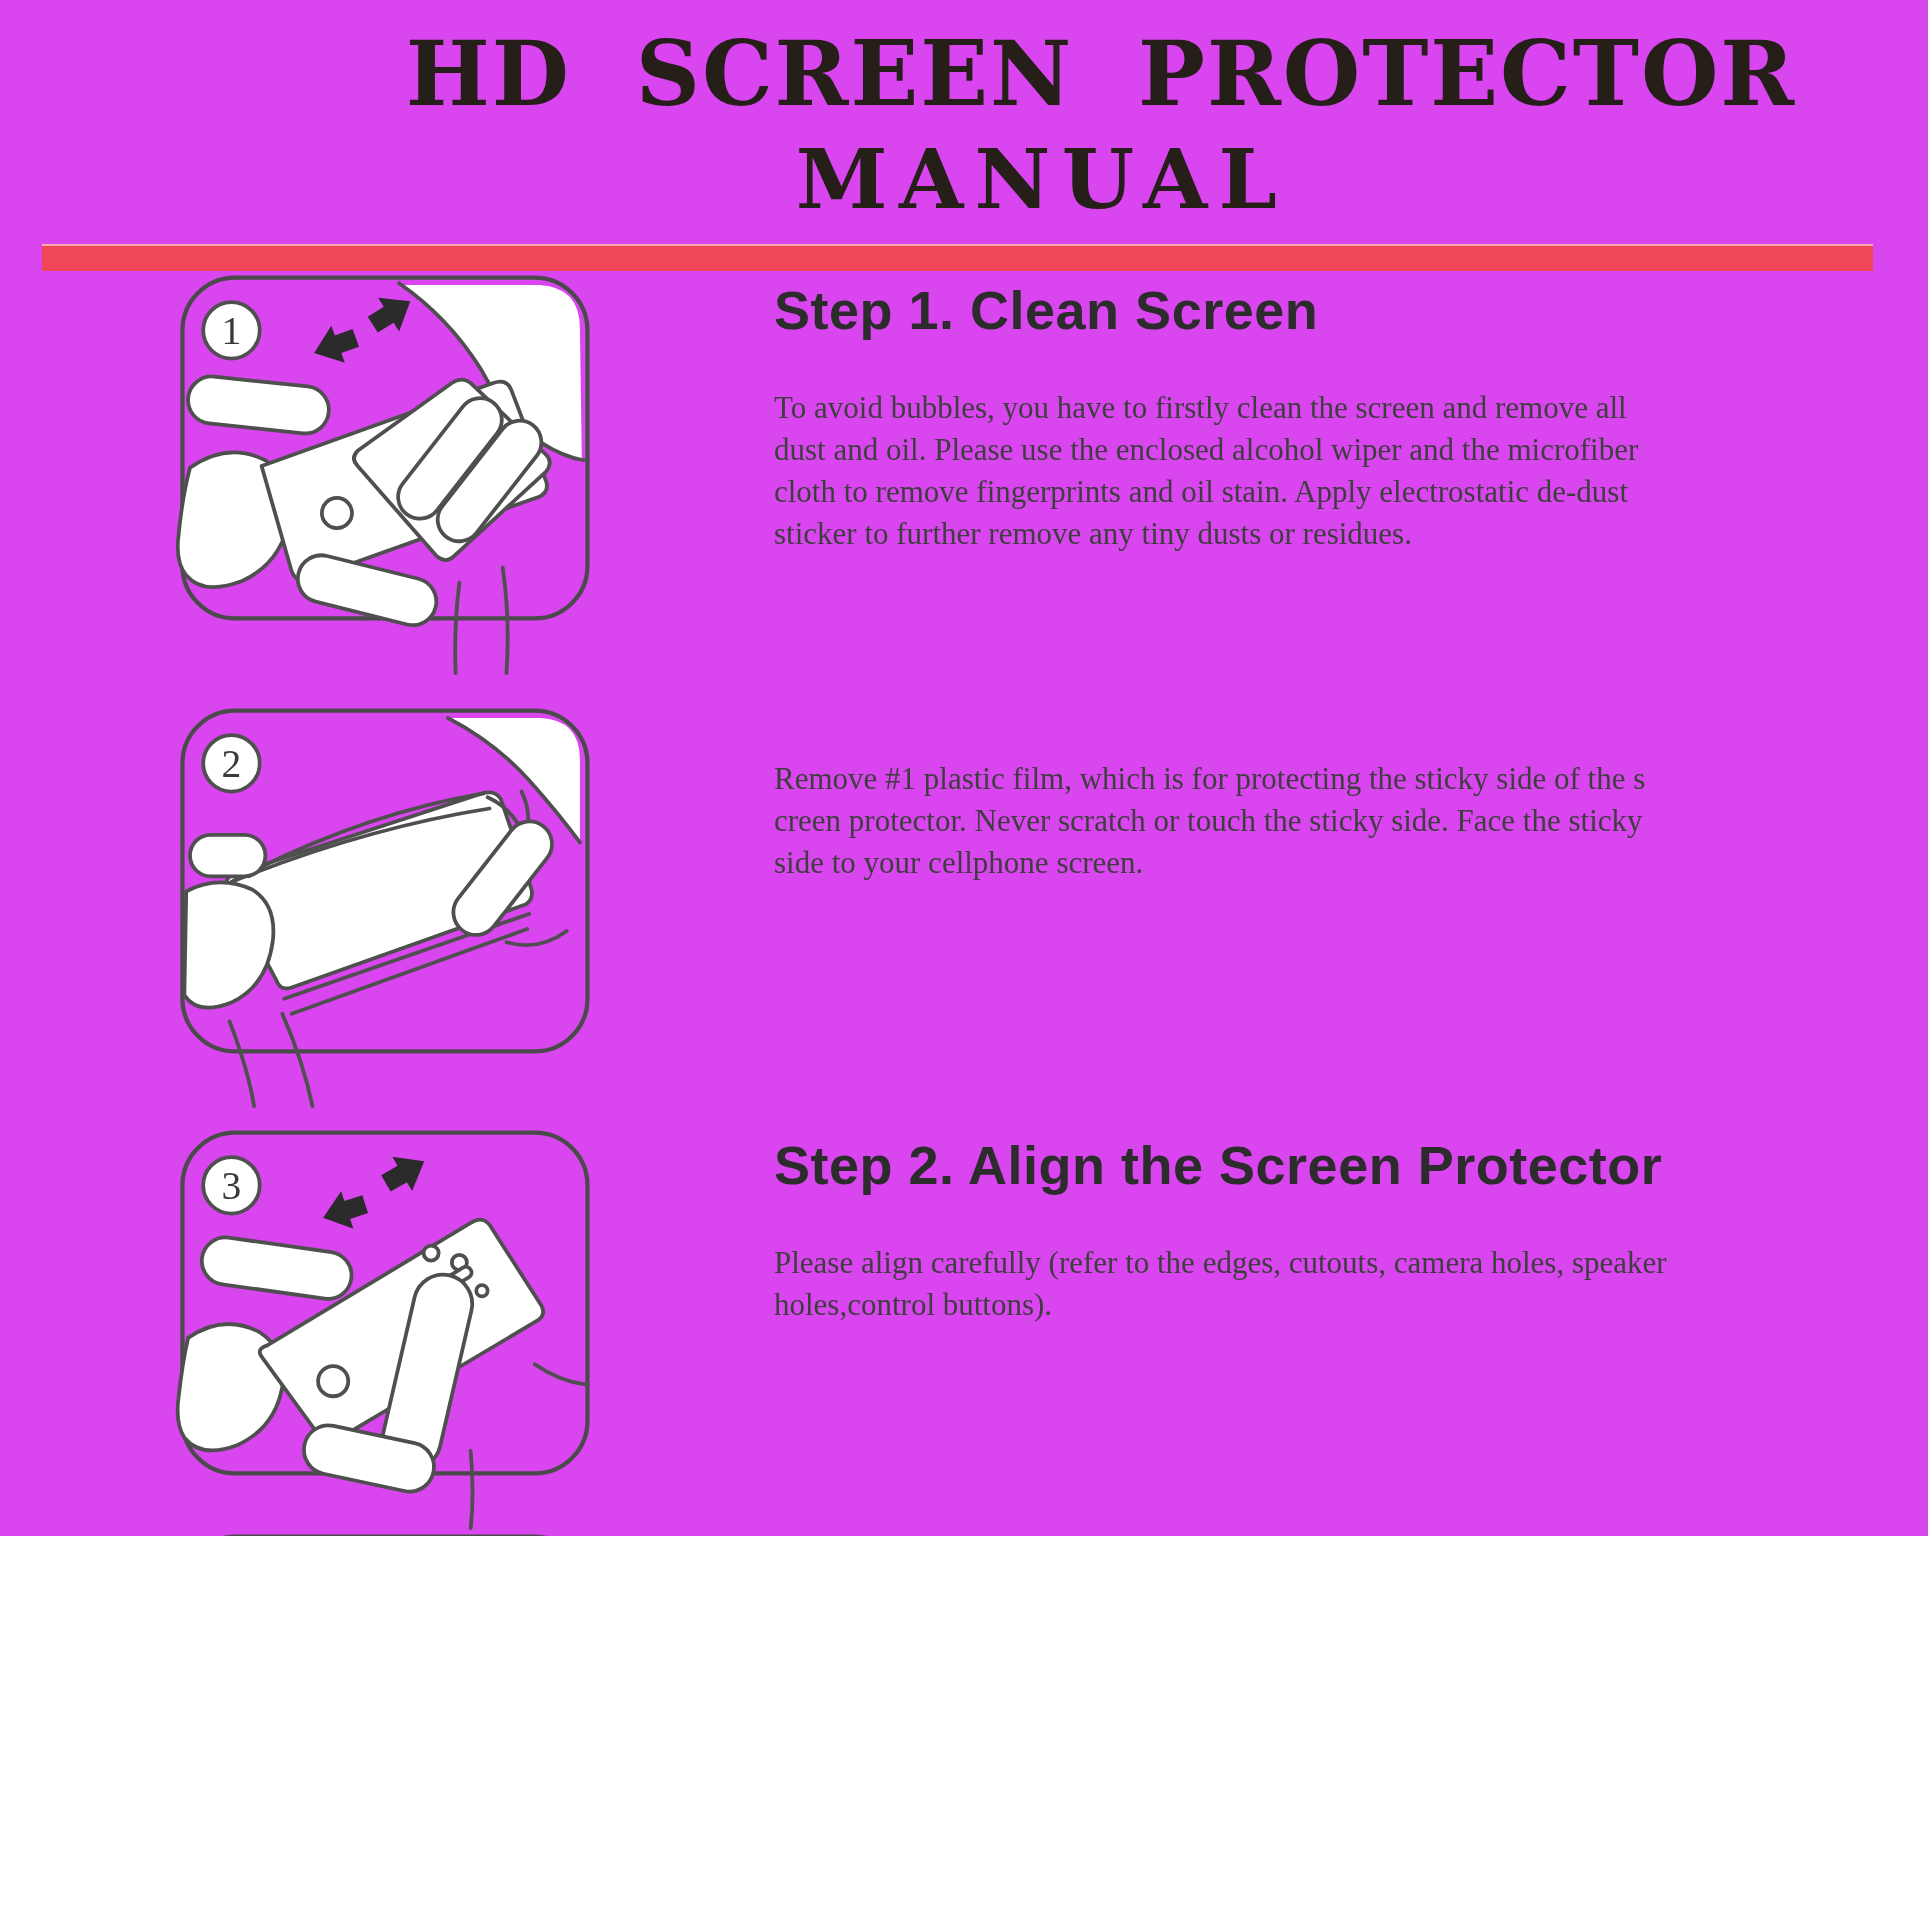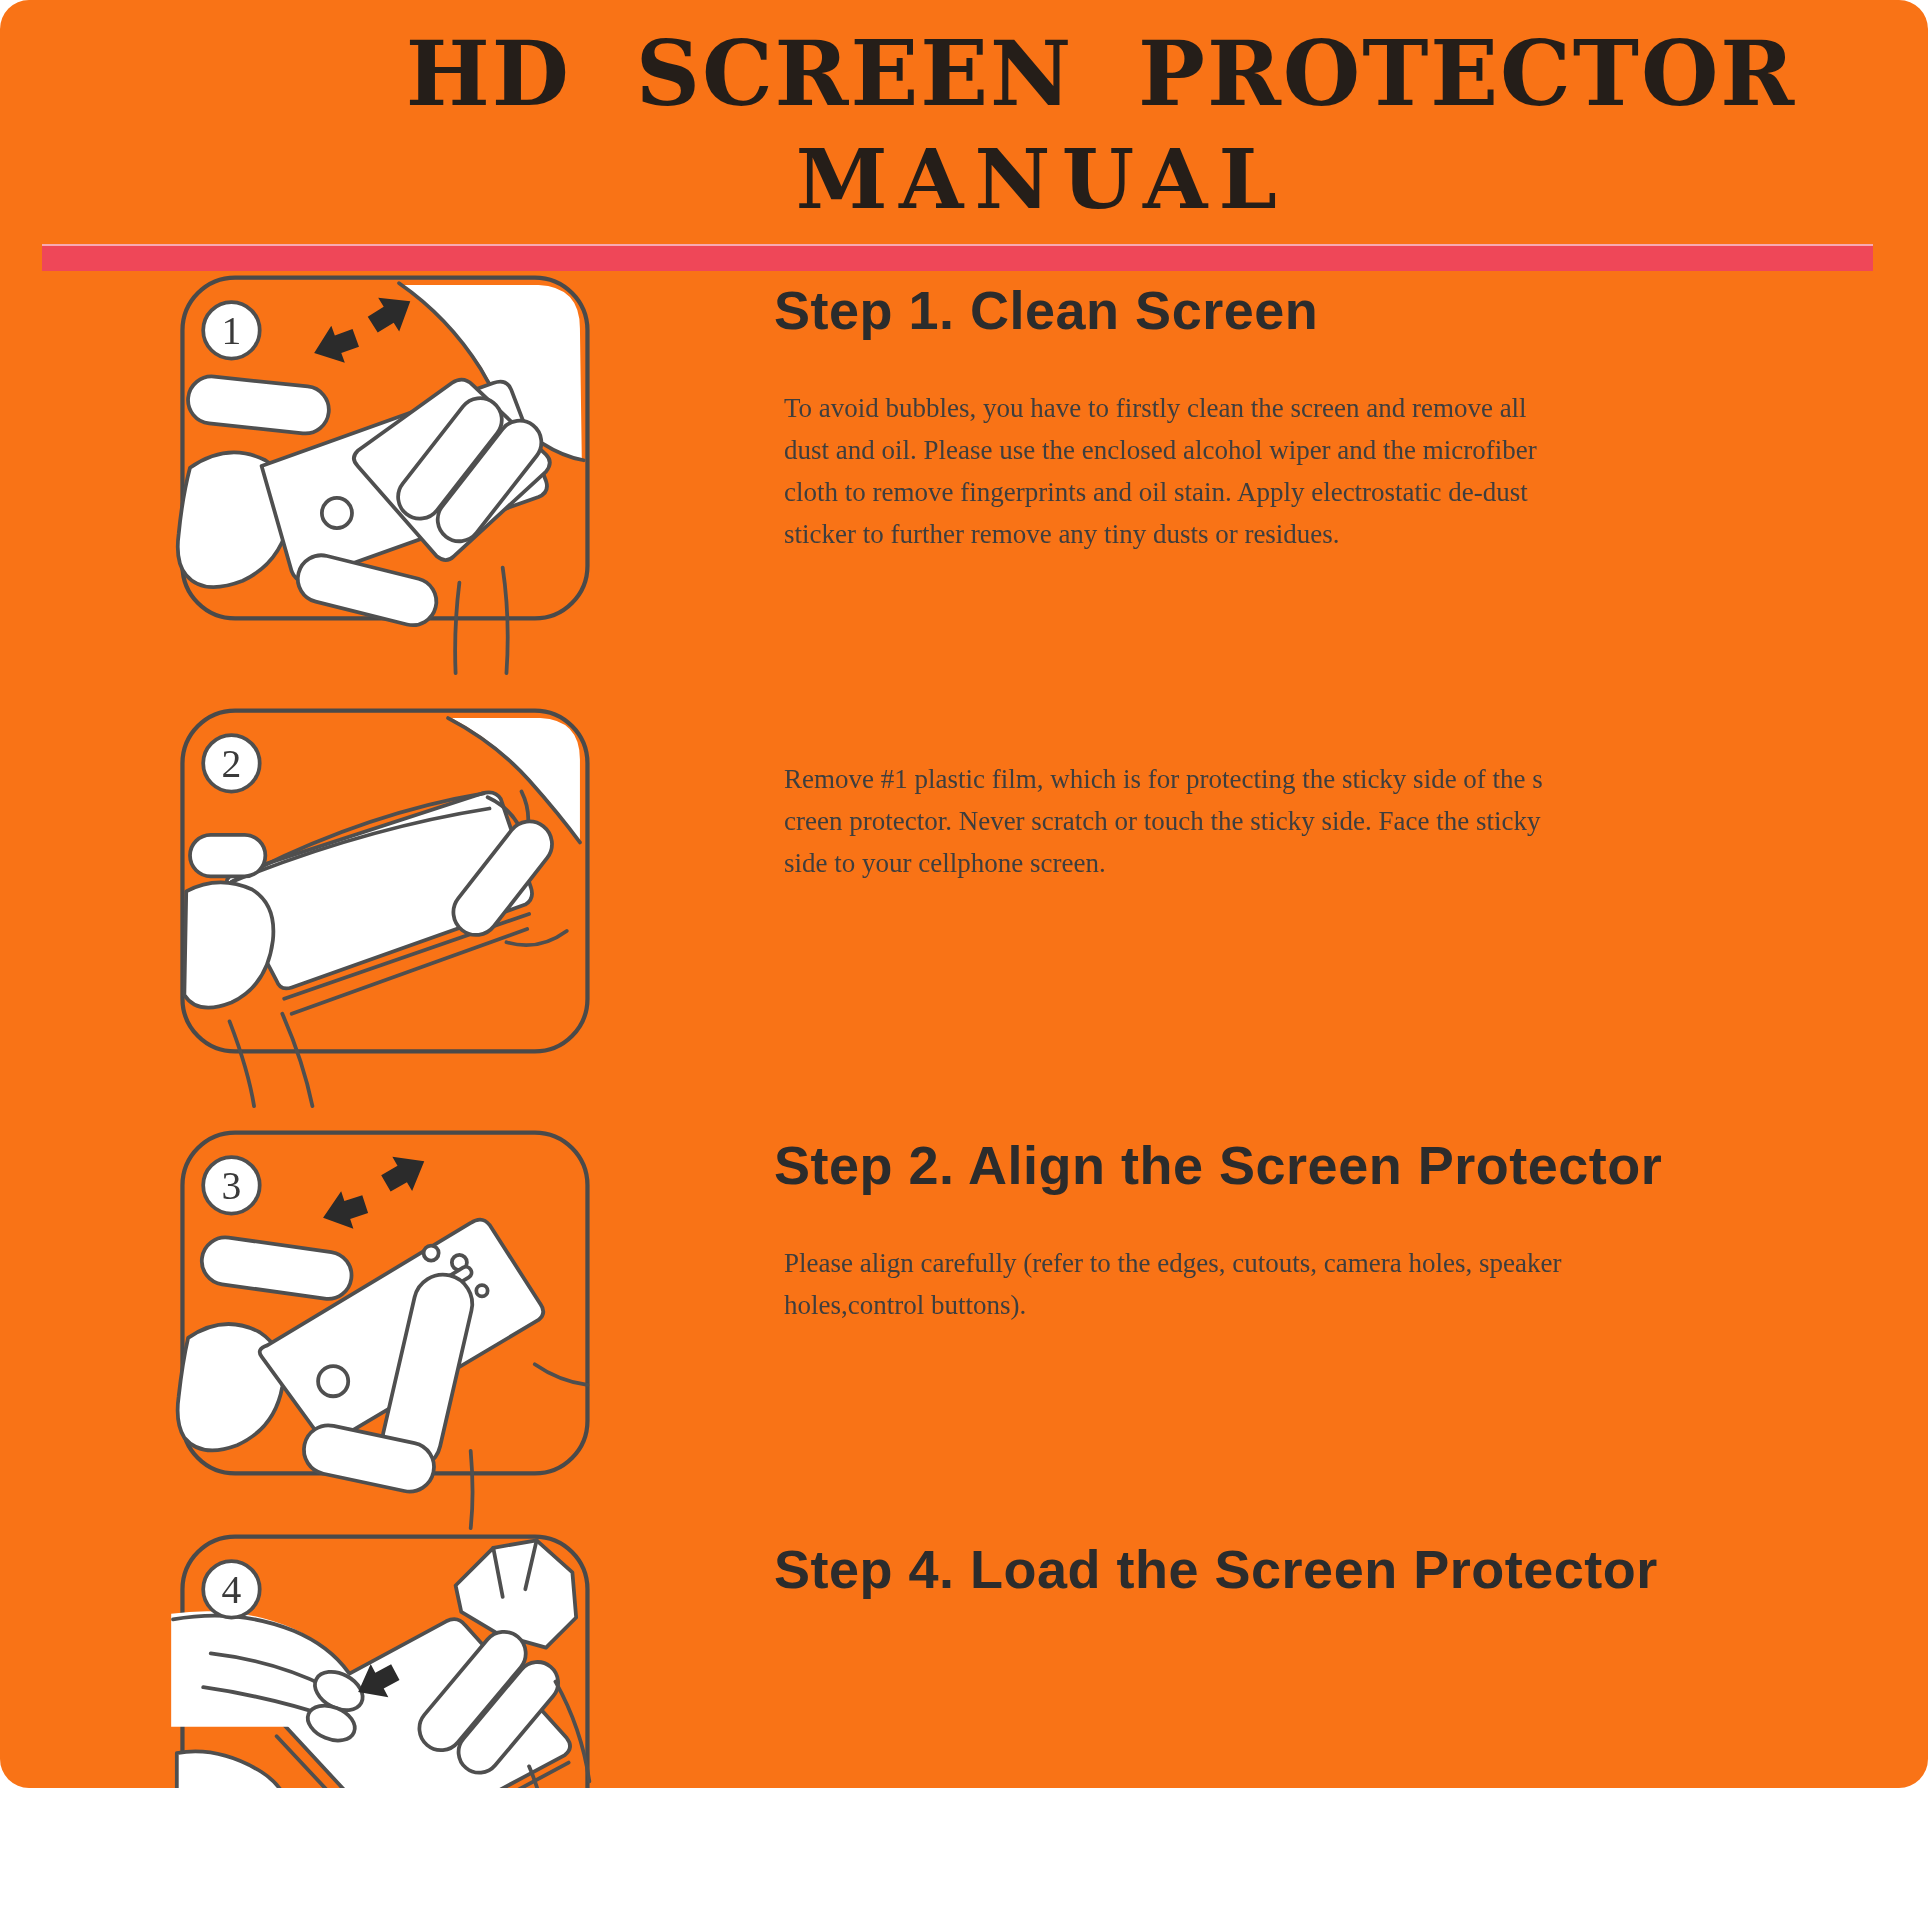--- a/index.html
+++ b/index.html
@@ -1,32 +1,32 @@
 <!DOCTYPE html>
 <html style="font-size:15px"><head>
 <meta charset="utf-8">
 <style>
   html,body{margin:0;padding:0;background:#ffffff;}
-  .page{position:relative;width:1928px;height:1788px;background:#f97316;overflow:hidden;
-        font-family:"Liberation Sans",sans-serif;border-radius:29px;}
+  .page{position:relative;width:1928px;height:1536px;background:#d946ef;overflow:hidden;
+        font-family:"Liberation Sans",sans-serif;}
   
   .t1,.t2{position:absolute;left:0;width:100%;text-align:center;margin:0;color:#251e19;
           font-family:"DejaVu Serif",serif;font-weight:700;white-space:nowrap;}
   .t1{top:21px;font-size:89px;letter-spacing:1.9px;word-spacing:32px;transform:translateX(137px);}
   .t2{top:130px;font-size:83px;letter-spacing:11.3px;transform:translateX(78px);}
   .rule{position:absolute;left:42px;top:244px;width:1831px;height:25.4px;background:#ef4758;
         border-top:2.8px solid #f7aab2;}
   
   .step{position:absolute;left:0;width:1928px;height:419px;}
   .s1{top:270px}.s2{top:703px}.s3{top:1125px}.s4{top:1529px}
   .illus{position:absolute;left:171px;top:0;width:443px;height:405px;}
   .txt{position:absolute;left:774px;top:9.4px;width:1111px;}
   .txt h2{margin:0;font-size:54px;font-weight:700;color:#2c2c2c;letter-spacing:0.5px;
           font-family:"Liberation Sans",sans-serif;}
-  .txt p{margin:46px 0 0 10px;font-size:27px;line-height:42px;color:#3e3e3e;
+  .txt p{margin:46px 0 0 0;font-size:31px;line-height:42px;color:#3e3e3e;
          font-family:"Liberation Serif",serif;white-space:pre-line;}
   
   .bx{fill:none;stroke:#4a4a4a;stroke-width:4.5;}
   .wf{fill:#ffffff;stroke:#4f4f4f;stroke-width:4;stroke-linejoin:round;stroke-linecap:round;}
   .ln{fill:none;stroke:#4f4f4f;stroke-width:4;stroke-linecap:round;stroke-linejoin:round;}
   .fw{fill:#ffffff;stroke:none;}
   .ar{fill:#2b2b2b;stroke:none;}
   .num{font-family:"Liberation Serif",serif;font-size:42px;fill:#3a3a3a;}
 </style>
 </head>

